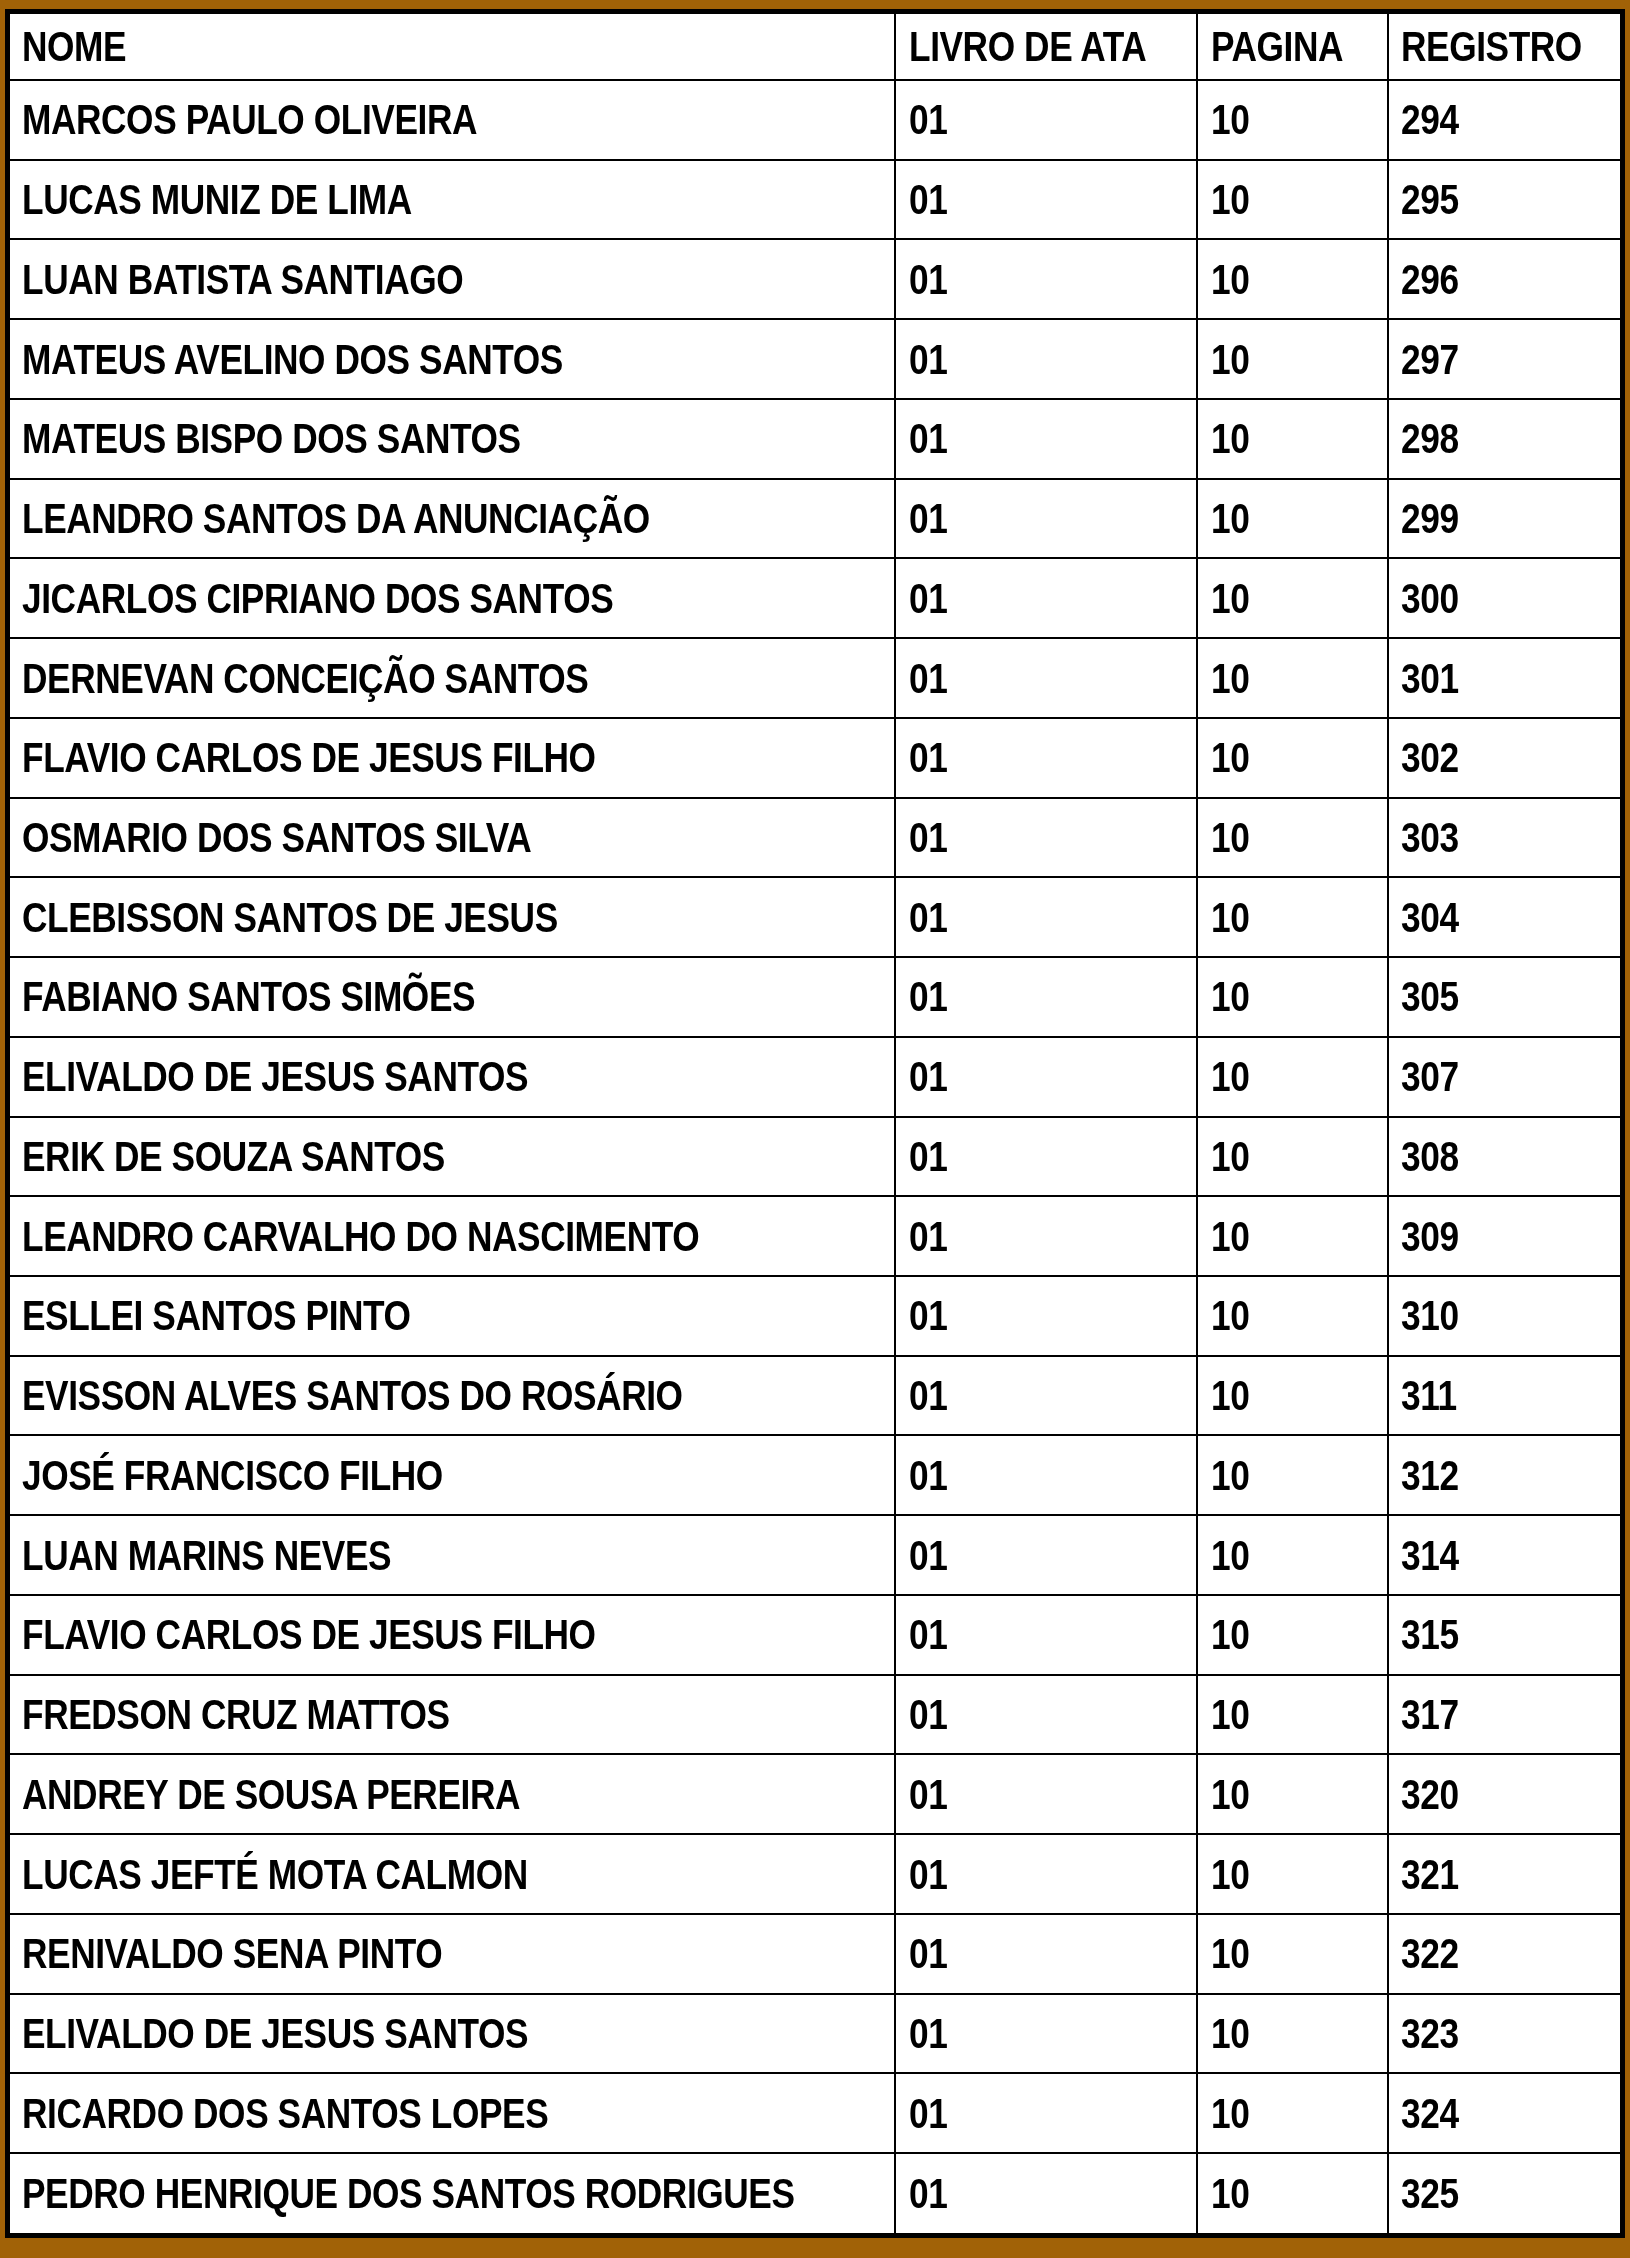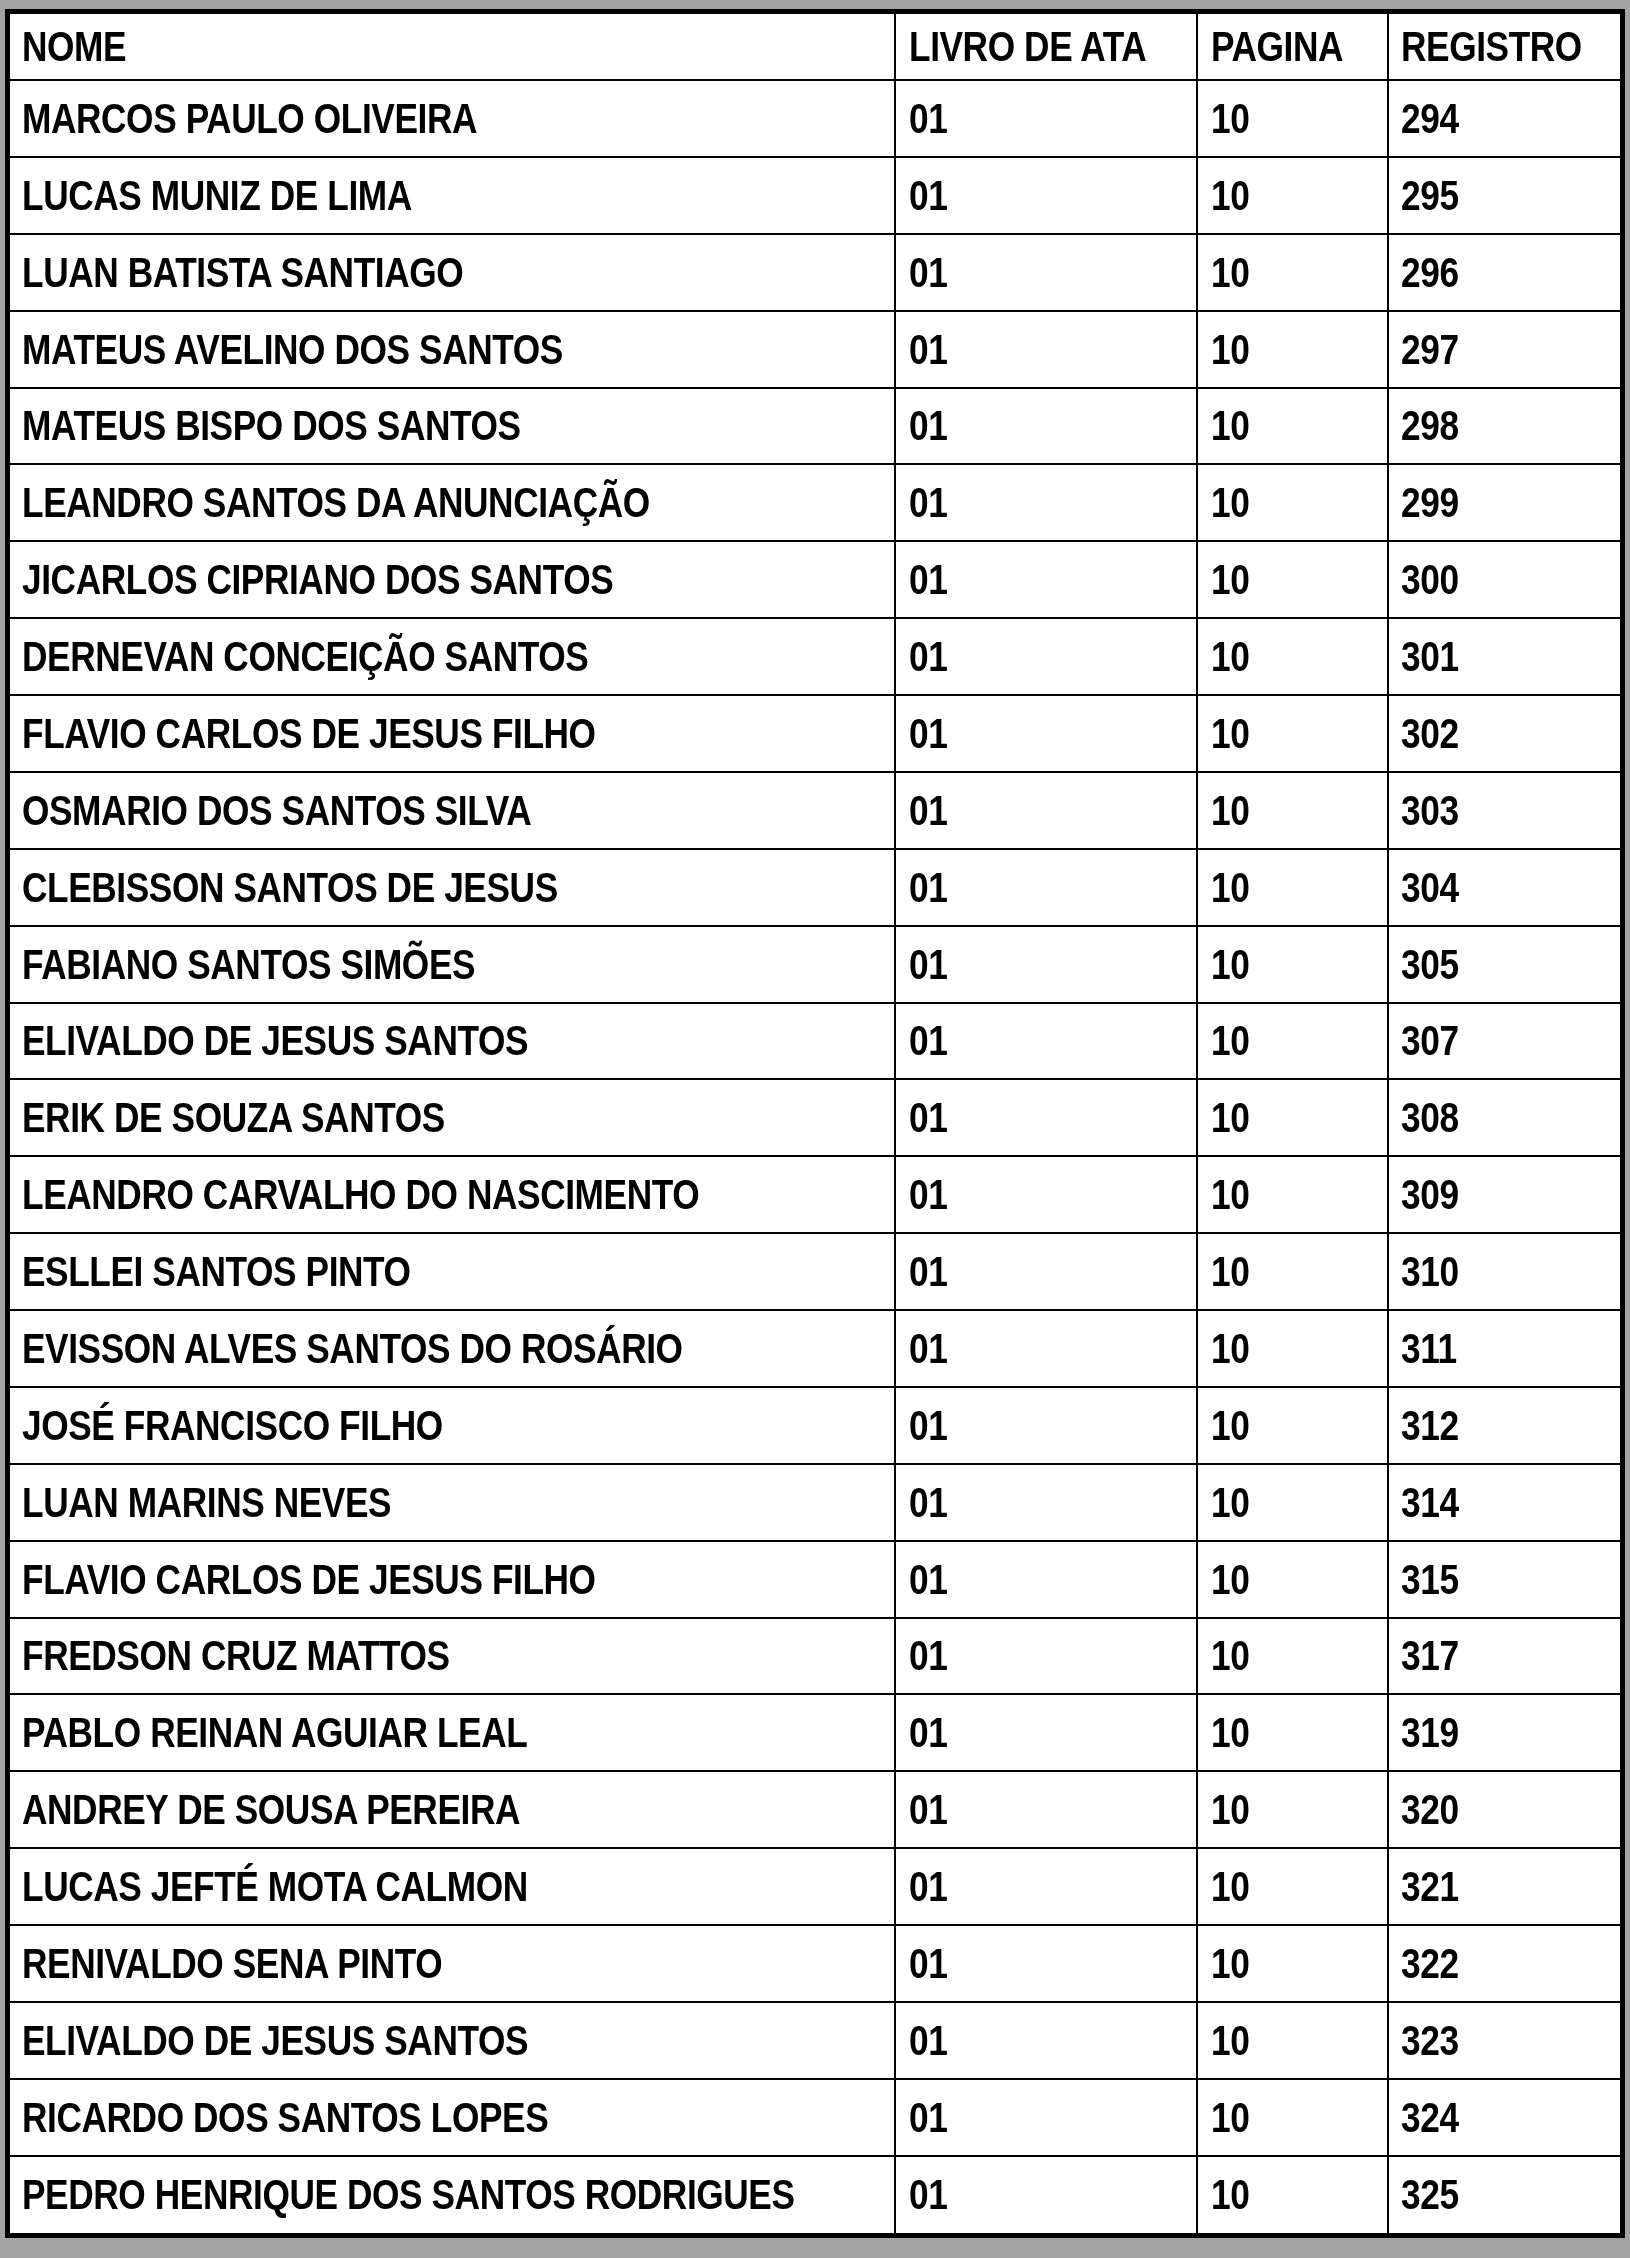--- a/index.html
+++ b/index.html
@@ -3,21 +3,21 @@
 <meta charset="utf-8">
 <style>
   html,body{margin:0;padding:0;}
   body{
     width:1630px;height:2258px;
     background:#000;
     font-family:"Liberation Sans",sans-serif;
     position:relative;
     overflow:hidden;
   }
-  .page{position:absolute;left:0;top:0;width:1630px;height:2258px;background:#a3a3a3;}
+  .page{position:absolute;left:0;top:0;width:1630px;height:2258px;background:#a16207;}
   table.registry{
     position:absolute;
     left:4.5px;top:9px;
     width:1620px;height:2229px;
     border-collapse:collapse;
     table-layout:fixed;
     background:#fff;
     border:5.4px solid #000;
   }
   th,td{
@@ -185,26 +185,20 @@
           <td><span class="cond">10</span></td>
           <td><span class="cond">315</span></td>
         </tr>
         <tr>
           <td><span class="cond">FREDSON CRUZ MATTOS</span></td>
           <td><span class="cond">01</span></td>
           <td><span class="cond">10</span></td>
           <td><span class="cond">317</span></td>
         </tr>
         <tr>
-          <td><span class="cond">PABLO REINAN AGUIAR LEAL</span></td>
-          <td><span class="cond">01</span></td>
-          <td><span class="cond">10</span></td>
-          <td><span class="cond">319</span></td>
-        </tr>
-        <tr>
           <td><span class="cond">ANDREY DE SOUSA PEREIRA</span></td>
           <td><span class="cond">01</span></td>
           <td><span class="cond">10</span></td>
           <td><span class="cond">320</span></td>
         </tr>
         <tr>
           <td><span class="cond">LUCAS JEFTÉ MOTA CALMON</span></td>
           <td><span class="cond">01</span></td>
           <td><span class="cond">10</span></td>
           <td><span class="cond">321</span></td>

